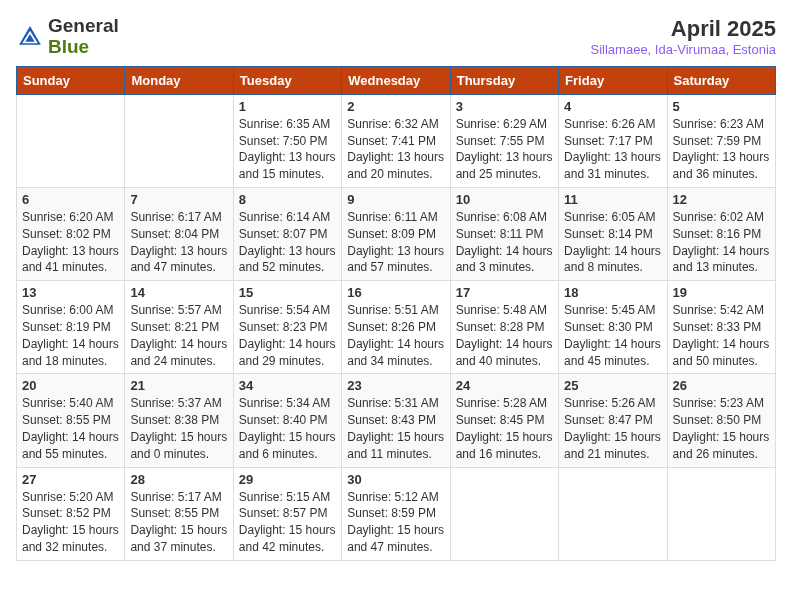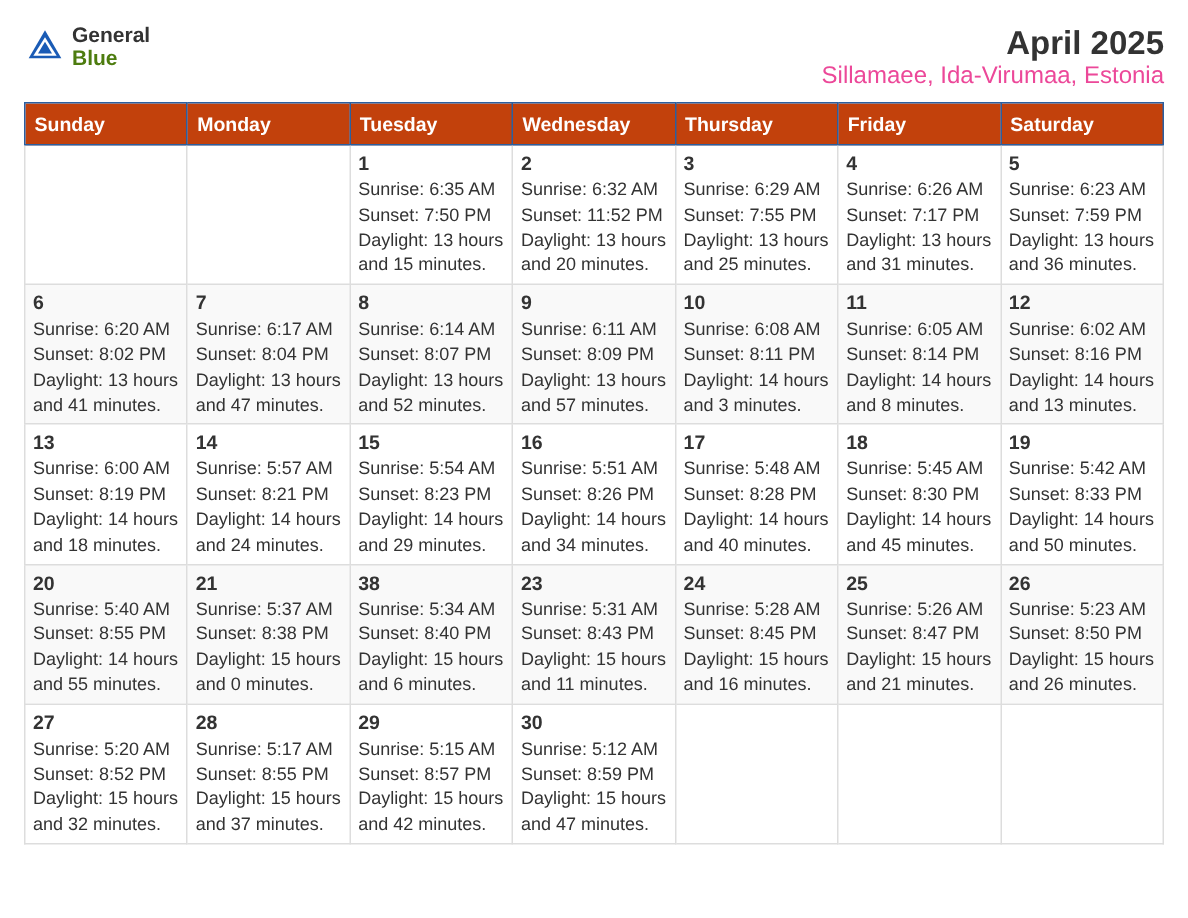--- a/index.html
+++ b/index.html
@@ -15,41 +15,41 @@
       justify-content: space-between;
       align-items: flex-start;
       margin-bottom: 8px;
     }
     .logo {
       display: flex;
       align-items: center;
       gap: 4px;
     }
     .logo-text {
-      font-size: 14px;
+      font-size: 19px;
       font-weight: bold;
       line-height: 1.1;
     }
     .logo-general { color: #333; }
     .logo-blue { color: #4d7c0f; }
     .logo-icon {
       width: 28px;
       height: 28px;
     }
     .title-block {
       text-align: right;
     }
     .title-block h1 {
       font-size: 22px;
       color: #333;
       font-weight: bold;
     }
     .title-block h2 {
-      font-size: 16px;
-      color: #ec4899;
+      font-size: 13px;
+      color: #8b5cf6;
       font-weight: normal;
     }
     .calendar {
       width: 100%;
       border-collapse: collapse;
       border: 1px solid #ccc;
     }
     .calendar th {
       background: #c2410c;
       color: #fff;
@@ -123,21 +123,21 @@
   <tbody id="calendar-body">
   <tr>
         <td class="empty-cell"></td>
         <td class="empty-cell"></td>
         <td>
           <span class="cell-day">1</span>
           <div class="cell-info"><span>Sunrise: 6:35 AM</span><br><span>Sunset: 7:50 PM</span><br><span>Daylight: 13 hours and 15 minutes.</span></div>
         </td>
         <td>
           <span class="cell-day">2</span>
-          <div class="cell-info"><span>Sunrise: 6:32 AM</span><br><span>Sunset: 11:52 PM</span><br><span>Daylight: 13 hours and 20 minutes.</span></div>
+          <div class="cell-info"><span>Sunrise: 6:32 AM</span><br><span>Sunset: 7:41 PM</span><br><span>Daylight: 13 hours and 20 minutes.</span></div>
         </td>
         <td>
           <span class="cell-day">3</span>
           <div class="cell-info"><span>Sunrise: 6:29 AM</span><br><span>Sunset: 7:55 PM</span><br><span>Daylight: 13 hours and 25 minutes.</span></div>
         </td>
         <td>
           <span class="cell-day">4</span>
           <div class="cell-info"><span>Sunrise: 6:26 AM</span><br><span>Sunset: 7:17 PM</span><br><span>Daylight: 13 hours and 31 minutes.</span></div>
         </td>
         <td>
@@ -208,21 +208,21 @@
       <tr>
         <td>
           <span class="cell-day">20</span>
           <div class="cell-info"><span>Sunrise: 5:40 AM</span><br><span>Sunset: 8:55 PM</span><br><span>Daylight: 14 hours and 55 minutes.</span></div>
         </td>
         <td>
           <span class="cell-day">21</span>
           <div class="cell-info"><span>Sunrise: 5:37 AM</span><br><span>Sunset: 8:38 PM</span><br><span>Daylight: 15 hours and 0 minutes.</span></div>
         </td>
         <td>
-          <span class="cell-day">38</span>
+          <span class="cell-day">34</span>
           <div class="cell-info"><span>Sunrise: 5:34 AM</span><br><span>Sunset: 8:40 PM</span><br><span>Daylight: 15 hours and 6 minutes.</span></div>
         </td>
         <td>
           <span class="cell-day">23</span>
           <div class="cell-info"><span>Sunrise: 5:31 AM</span><br><span>Sunset: 8:43 PM</span><br><span>Daylight: 15 hours and 11 minutes.</span></div>
         </td>
         <td>
           <span class="cell-day">24</span>
           <div class="cell-info"><span>Sunrise: 5:28 AM</span><br><span>Sunset: 8:45 PM</span><br><span>Daylight: 15 hours and 16 minutes.</span></div>
         </td>

